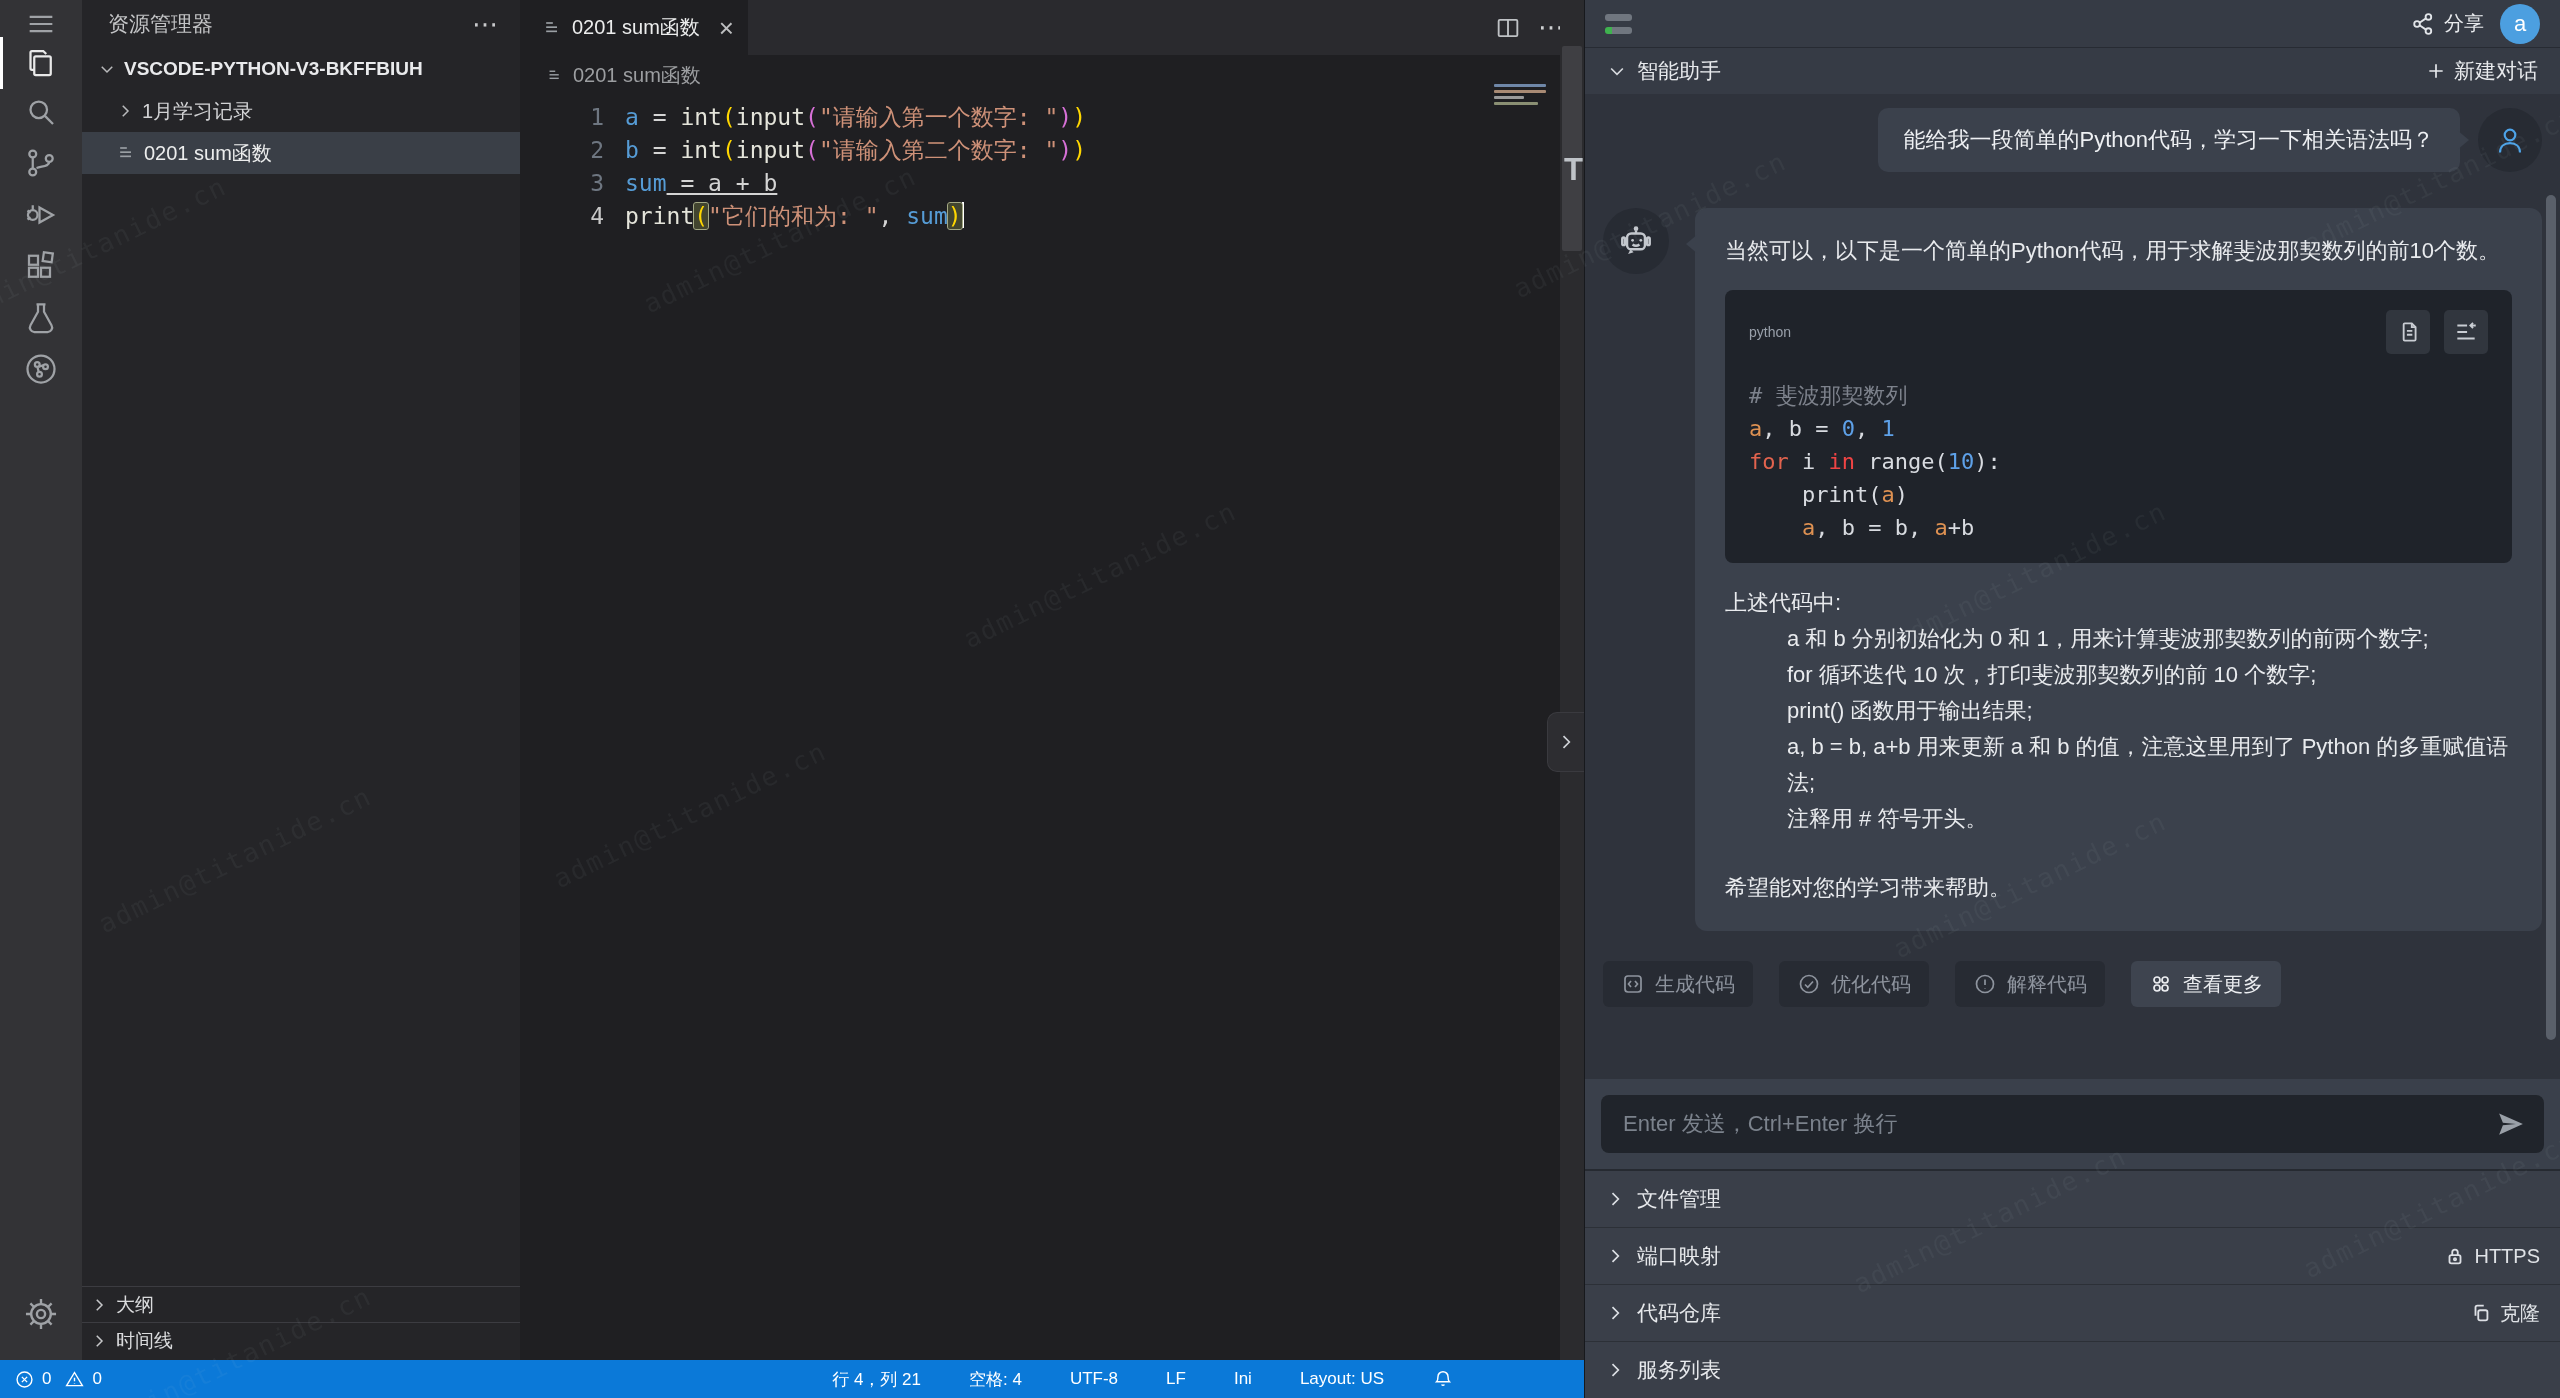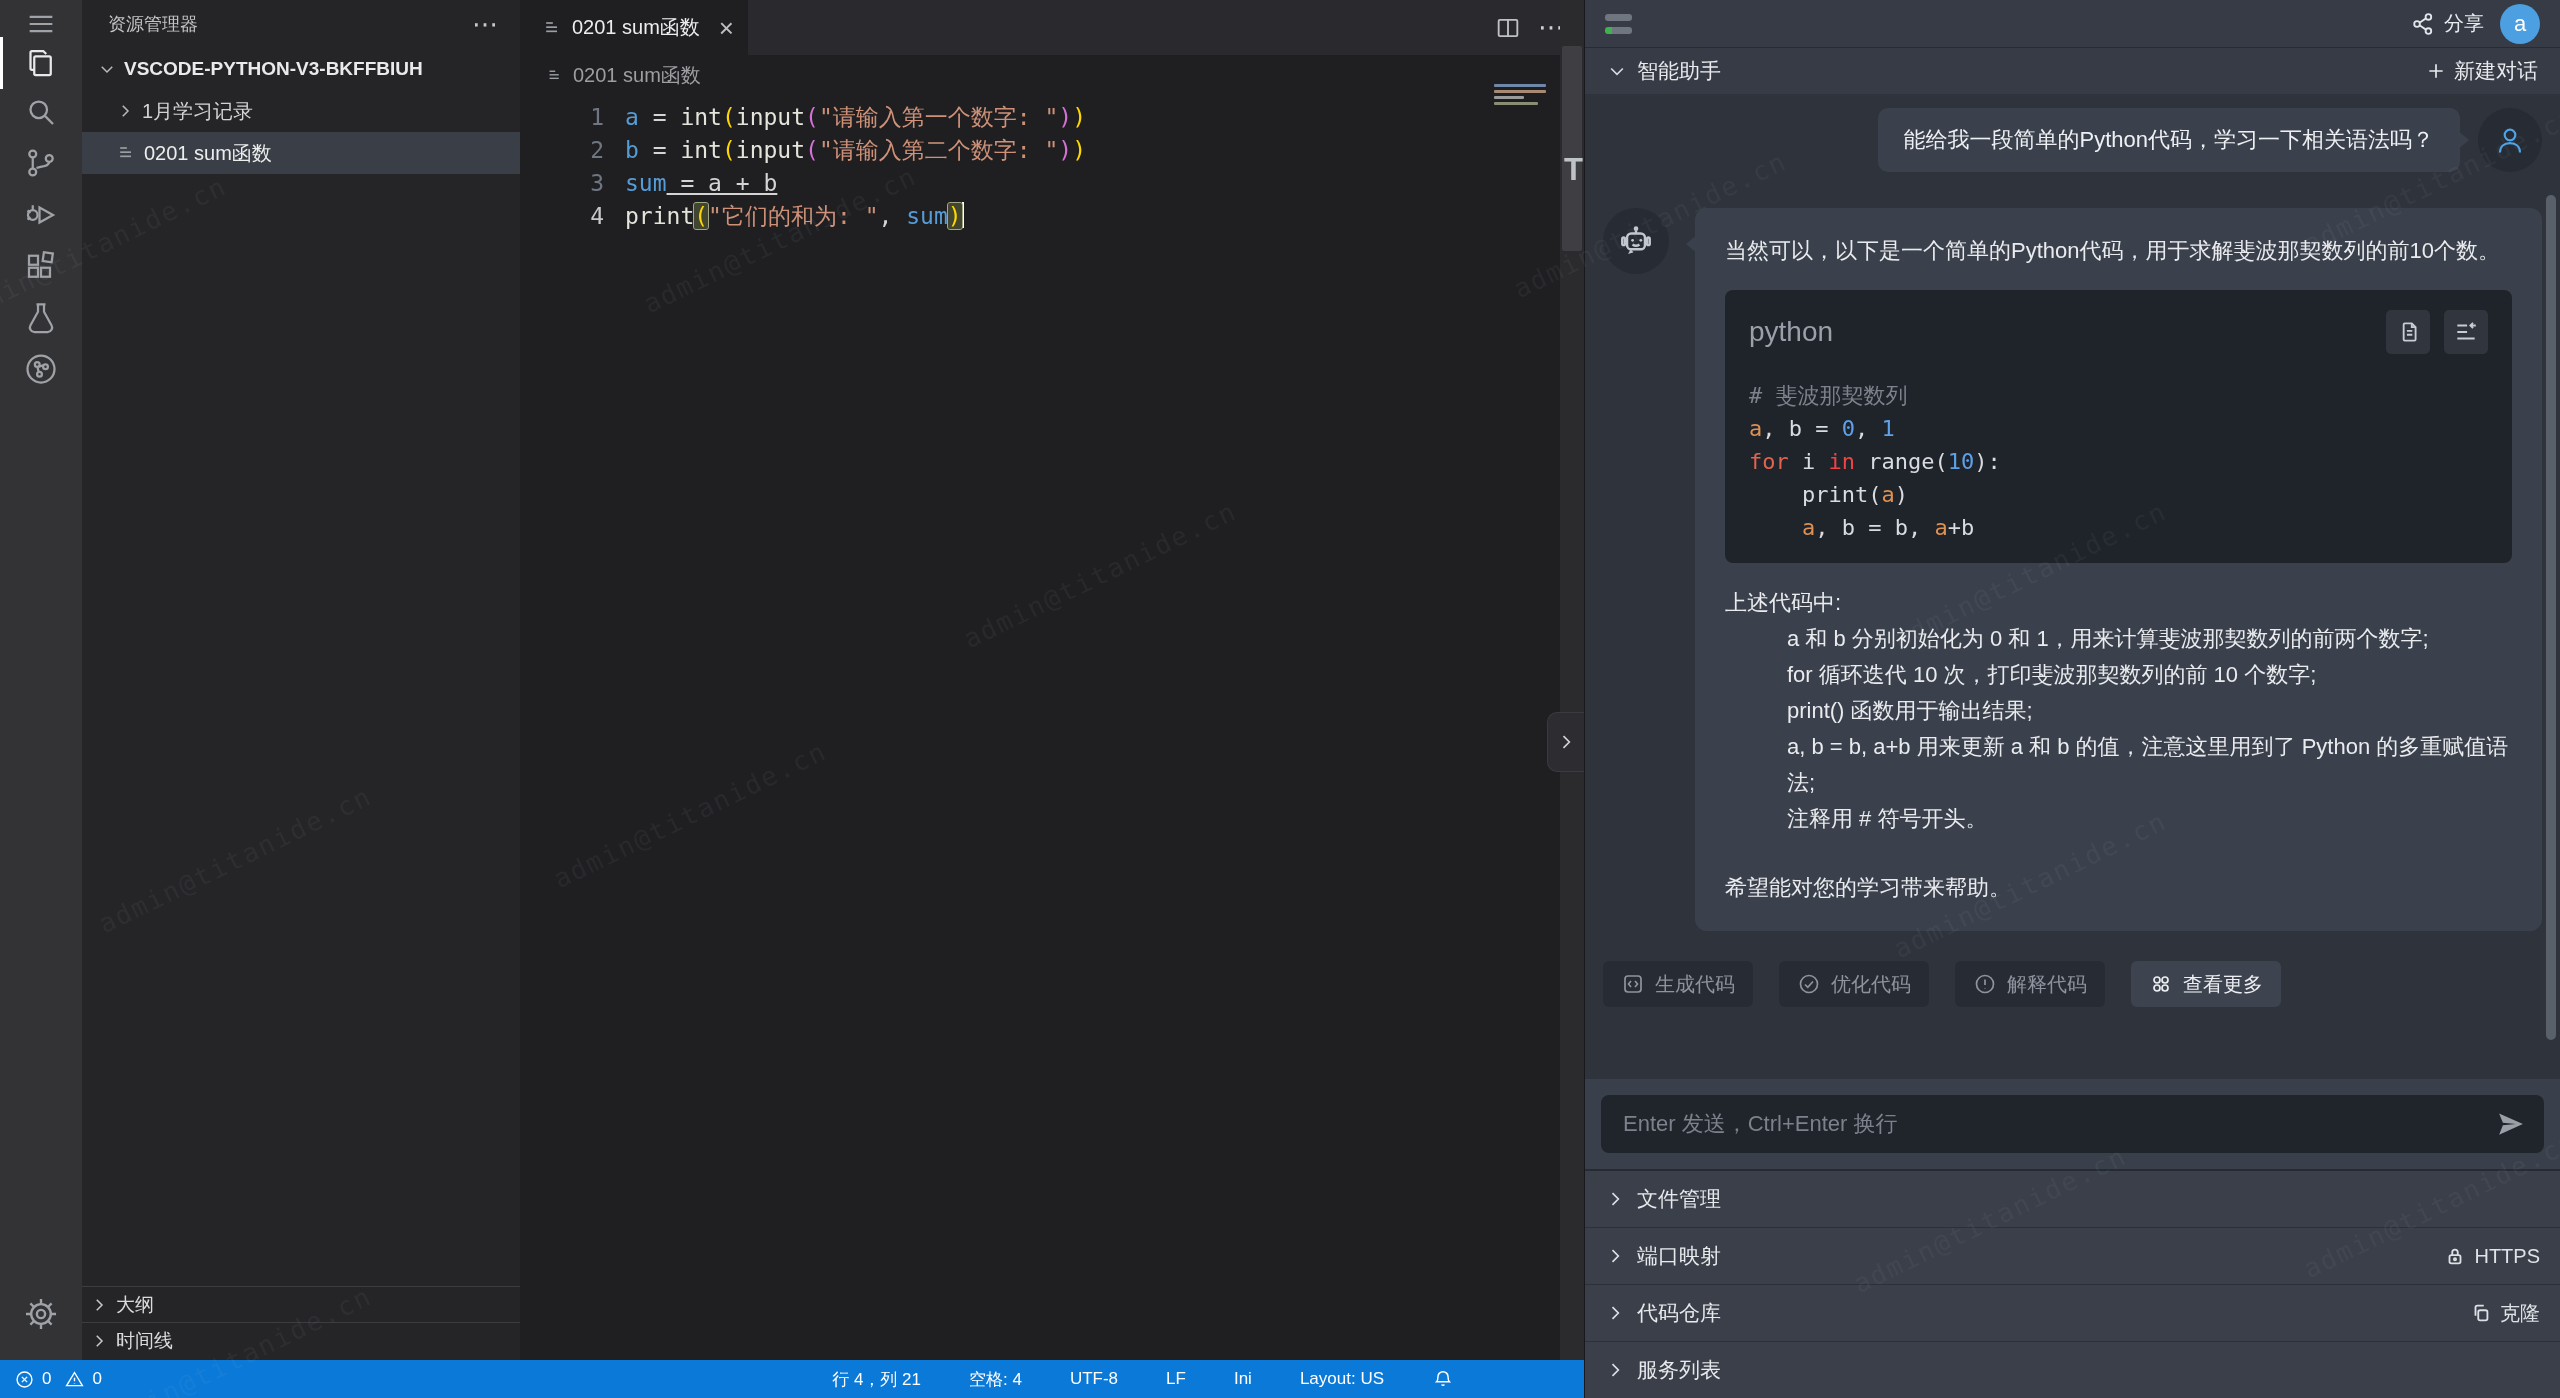--- a/index.html
+++ b/index.html
@@ -8,21 +8,21 @@
   svg{display:block;}
   
   .activitybar{position:absolute;left:0;top:0;width:82px;bottom:38px;background:#333336;}
   .ab-item{position:absolute;left:17px;width:48px;height:48px;display:flex;align-items:center;justify-content:center;}
   .ab-item svg{stroke:#9fa2a6;fill:none;stroke-width:1.5;}
   .ab-item.active svg{stroke:#e9e9e9;}
   .ab-item.active::before{content:"";position:absolute;left:-17px;top:-2px;width:3px;height:52px;background:#fff;}
   
   .sidebar{position:absolute;left:82px;top:0;width:438px;bottom:38px;background:#252528;border-right:1px solid #1a1a1c;}
   .sb-header{height:48px;display:flex;align-items:center;padding:0 20px 0 26px;}
-  .sb-title{font-size:18px;color:#c3c4c6;flex:1;}
+  .sb-title{font-size:21px;color:#c3c4c6;flex:1;}
   .sb-more{font-size:26px;color:#c9cacc;letter-spacing:2px;cursor:default;line-height:10px;}
   .tree-row{height:42px;display:flex;align-items:center;gap:8px;padding-left:16px;font-size:20px;color:#d2d3d5;}
   .tree-row svg{stroke:#b9babc;fill:none;stroke-width:2;}
   .tree-root{font-weight:bold;color:#e9eaec;font-size:19px;}
   .tree-child{padding-left:34px;}
   .tree-row.selected{background:#3a3f47;color:#eceded;}
   .file-ico line{stroke:#9a9fa4;stroke-width:2;}
   .sb-bottom{position:absolute;left:0;right:0;bottom:2px;}
   .sb-sec{height:35px;display:flex;align-items:center;gap:8px;padding-left:8px;border-top:1px solid #3c3c41;
           font-weight:normal;font-size:19px;color:#dadbdd;}
@@ -88,21 +88,21 @@
                display:flex;align-items:center;justify-content:center;}
   .ai-row{display:flex;margin-top:36px;align-items:flex-start;}
   .ai-avatar{width:66px;height:66px;border-radius:50%;background:#272b33;margin-right:26px;flex:none;
              display:flex;align-items:center;justify-content:center;}
   .ai-bubble{position:relative;flex:1;background:#3b414c;border-radius:12px;padding:26px 30px;
              color:#e9ebee;font-size:22px;line-height:34px;}
   .ai-bubble::before{content:"";position:absolute;left:-9px;top:26px;border:10px solid transparent;
              border-right:12px solid #3b414c;border-left:0;}
   .codeblock{margin:22px 0;background:#1f232a;border-radius:8px;padding:20px 24px;}
   .cb-head{display:flex;align-items:center;}
-  .cb-lang{font-size:28px;color:#99a0aa;flex:1;}
+  .cb-lang{font-size:14px;color:#99a0aa;flex:1;}
   .cb-btn{width:44px;height:44px;background:#31363e;border-radius:5px;display:flex;align-items:center;
           justify-content:center;margin-left:14px;}
   .cb-btn svg{stroke:#c9cdd3;fill:none;stroke-width:1.7;}
   .cb-code{margin-top:24px;font-family:"DejaVu Sans Mono",monospace;font-size:22px;line-height:35px;}
   .explain{margin-top:22px;line-height:36px;}
   .explain .ind{padding-left:62px;}
   .closing{margin-top:34px;}
   .actions{display:flex;gap:26px;margin-top:30px;}
   .act{height:46px;border-radius:6px;background:#272b33;color:#8e949e;font-size:20px;display:flex;
        align-items:center;gap:10px;padding:0 18px;}

